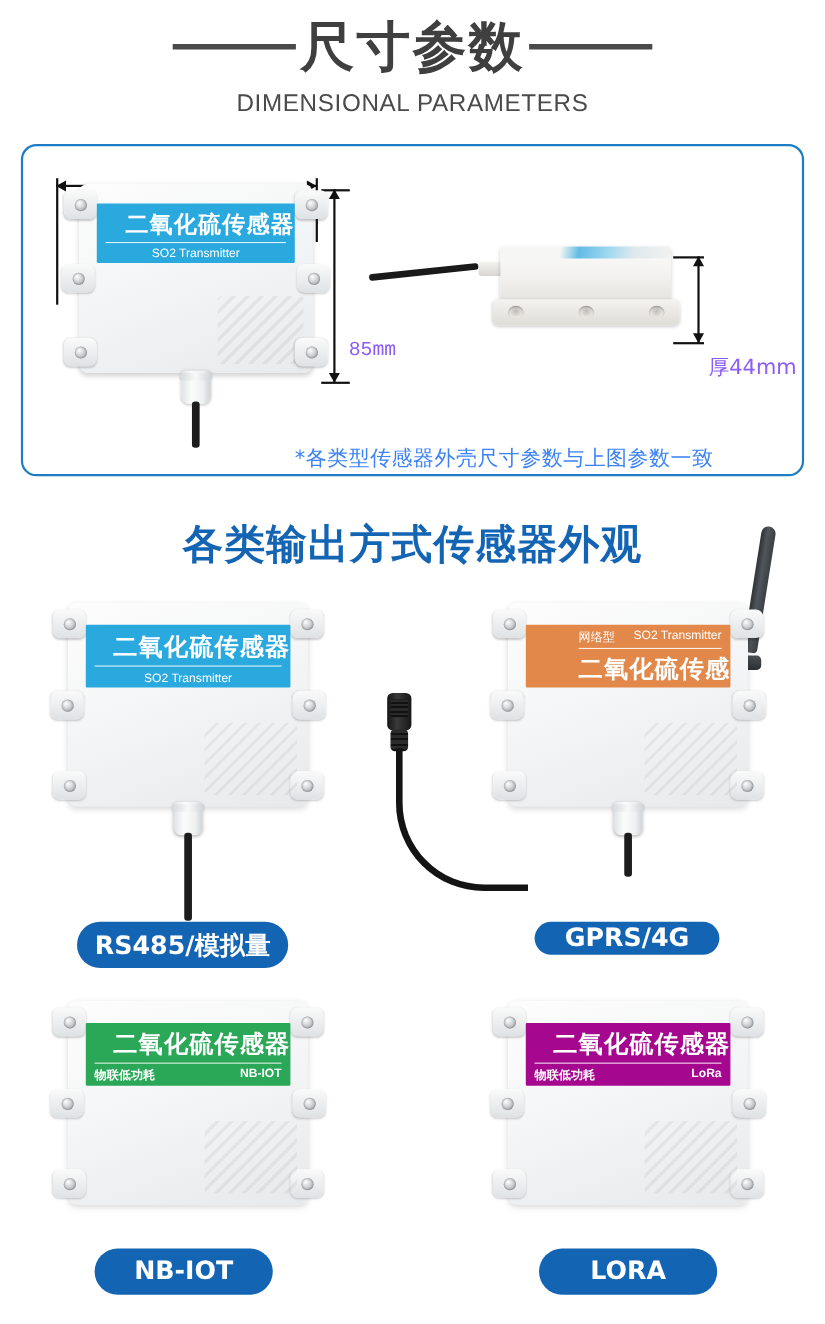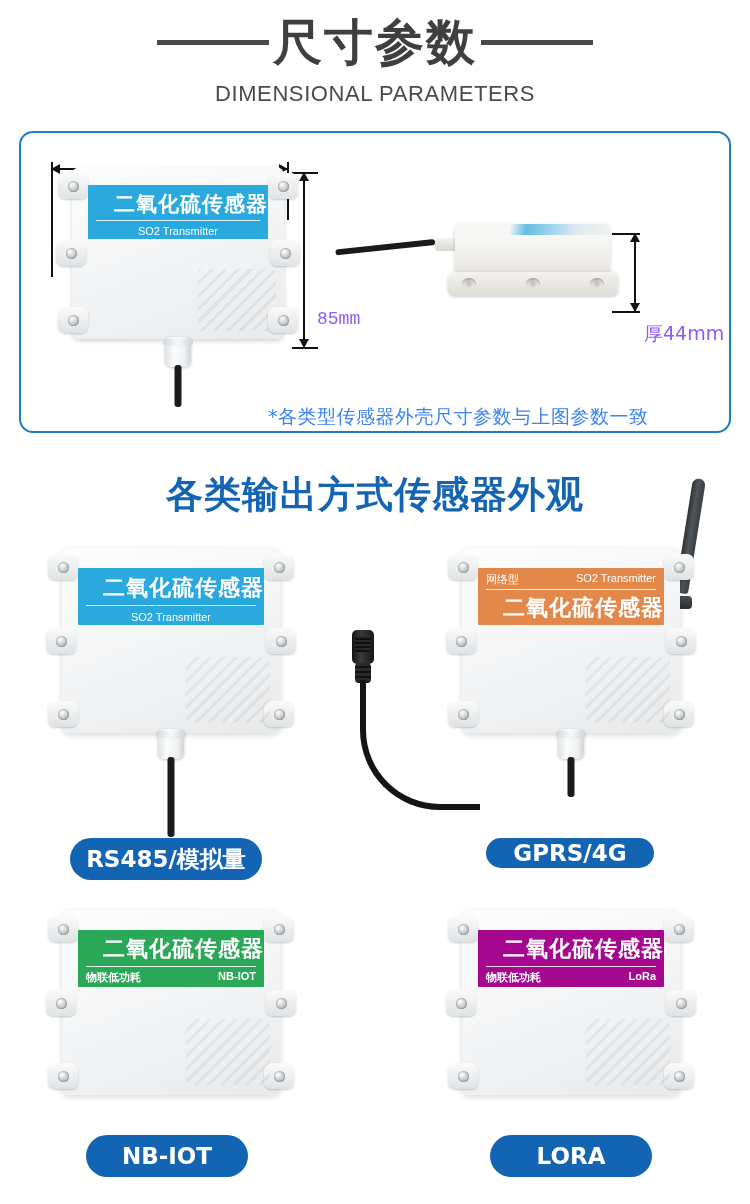--- a/index.html
+++ b/index.html
@@ -70,21 +70,21 @@
   .tab.ml { left: -16px; top: 73px; }
   .tab.mr { right: -16px; top: 73px; }
   .tab.bl { left: -14px; bottom: 6px; }
   .tab.br { right: -14px; bottom: 6px; }
 
   .label-blue, .label-orange, .label-green, .label-purple {
     position: absolute; left: 16px; right: 16px;
     border-radius: 1px; overflow: hidden;
   }
   .label-blue  { background: #29a9de; }
-  .label-orange{ background: #e2884a; }
+  .label-orange{ background: #e2884a; padding-left: 40px; }
   .label-green { background: #2aa757; }
   .label-purple{ background: #a5088f; }
 
   .lbl-main {
     color: #fff; font-weight: bold; text-align: right;
     font-family: "DejaVu Sans", sans-serif;
   }
   .lbl-rule { height: 1px; background: rgba(255,255,255,.85); margin: 2px 8px; }
   .lbl-sub {
     color: #fff; text-align: center;

